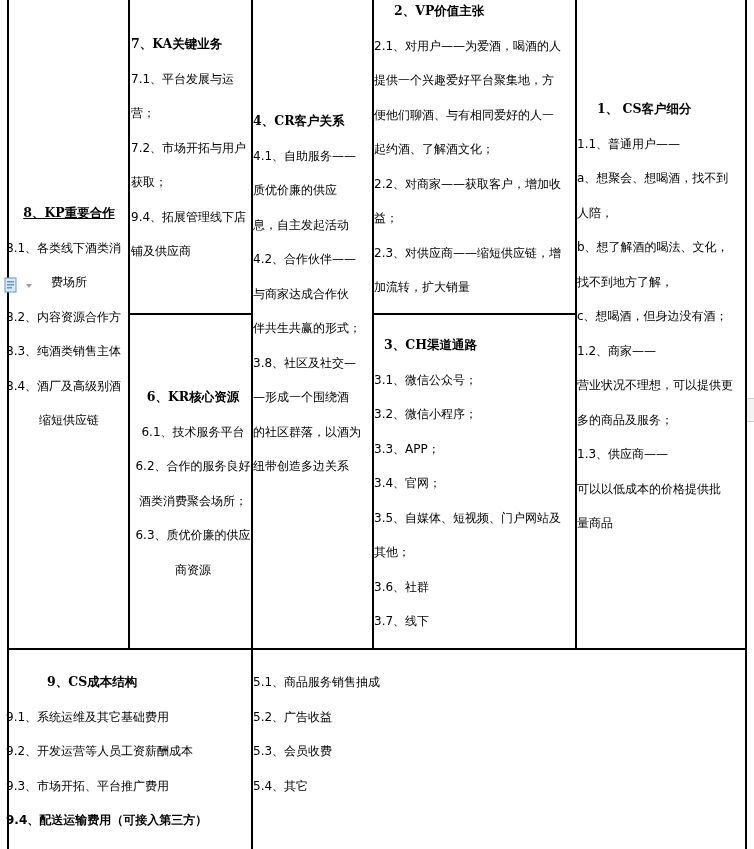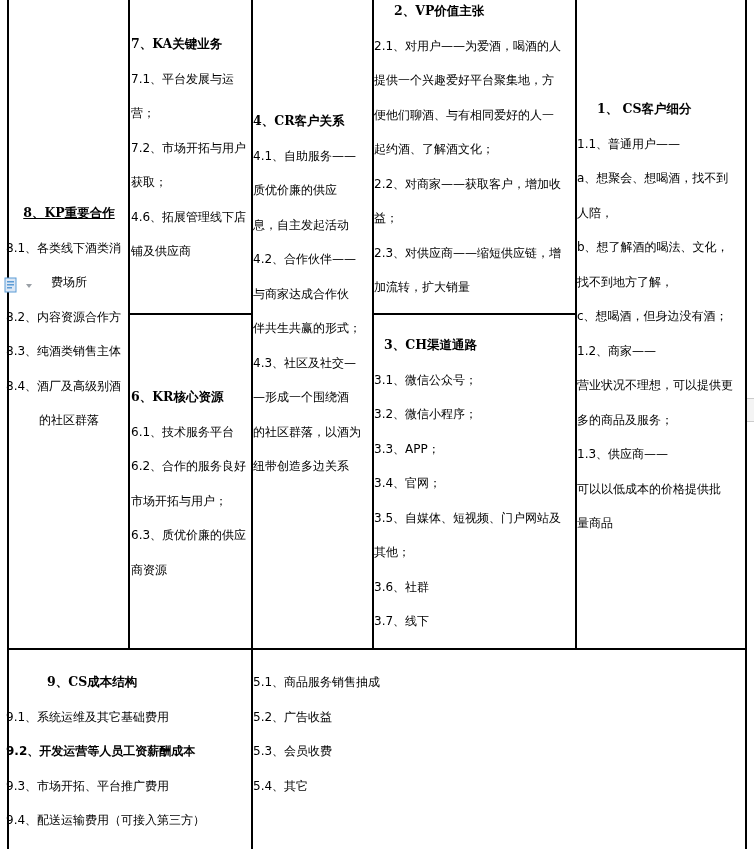--- a/index.html
+++ b/index.html
@@ -39,51 +39,51 @@
 <div class="doc-caret"></div>
 <div class="scroll-tab"></div>
 
 <div class="cell" style="left:9px;top:196px;width:120px;">
   <p class="title" style="text-align:center;text-decoration:underline;">8、KP重要合作</p>
   <p style="margin-left:-3px;">8.1、各类线下酒类消</p>
   <p style="text-align:center;">费场所</p>
   <p style="margin-left:-3px;">8.2、内容资源合作方</p>
   <p style="margin-left:-3px;">8.3、纯酒类销售主体</p>
   <p style="margin-left:-3px;">8.4、酒厂及高级别酒</p>
-  <p style="text-align:center;">的社区群落</p>
+  <p style="text-align:center;">缩短供应链</p>
 </div>
 
 <div class="cell" style="left:131px;top:27px;width:116px;">
   <p class="title">7、KA关键业务</p>
   <p>7.1、平台发展与运</p>
   <p>营；</p>
   <p>7.2、市场开拓与用户</p>
   <p>获取；</p>
-  <p>4.6、拓展管理线下店</p>
+  <p>9.4、拓展管理线下店</p>
   <p>铺及供应商</p>
 </div>
 
-<div class="cell" style="left:131px;top:380px;width:124px;">
+<div class="cell" style="left:131px;top:380px;width:124px;text-align:center;">
   <p class="title">6、KR核心资源</p>
   <p>6.1、技术服务平台</p>
   <p>6.2、合作的服务良好</p>
-  <p>市场开拓与用户；</p>
+  <p>酒类消费聚会场所；</p>
   <p>6.3、质优价廉的供应</p>
   <p>商资源</p>
 </div>
 
 <div class="cell center" style="left:253px;top:104px;width:120px;">
   <p class="title">4、CR客户关系</p>
   <p>4.1、自助服务——</p>
   <p>质优价廉的供应</p>
   <p>息，自主发起活动</p>
   <p>4.2、合作伙伴——</p>
   <p>与商家达成合作伙</p>
   <p>伴共生共赢的形式；</p>
-  <p>4.3、社区及社交—</p>
+  <p>3.8、社区及社交—</p>
   <p>—形成一个围绕酒</p>
   <p>的社区群落，以酒为</p>
   <p>纽带创造多边关系</p>
 </div>
 
 <div class="cell" style="left:374px;top:-6px;width:202px;">
   <p class="title" style="padding-left:20px;">2、VP价值主张</p>
   <p>2.1、对用户——为爱酒，喝酒的人</p>
   <p>提供一个兴趣爱好平台聚集地，方</p>
   <p>便他们聊酒、与有相同爱好的人一</p>
@@ -118,23 +118,23 @@
   <p>营业状况不理想，可以提供更</p>
   <p>多的商品及服务；</p>
   <p>1.3、供应商——</p>
   <p>可以以低成本的价格提供批</p>
   <p>量商品</p>
 </div>
 
 <div class="cell" style="left:9px;top:665px;width:262px;">
   <p class="title" style="padding-left:38px;">9、CS成本结构</p>
   <p style="margin-left:-3px;">9.1、系统运维及其它基础费用</p>
-  <p style="margin-left:-3px;font-weight:bold;">9.2、开发运营等人员工资薪酬成本</p>
+  <p style="margin-left:-3px;">9.2、开发运营等人员工资薪酬成本</p>
   <p style="margin-left:-3px;">9.3、市场开拓、平台推广费用</p>
-  <p style="margin-left:-3px;">9.4、配送运输费用（可接入第三方）</p>
+  <p style="margin-left:-3px;font-weight:bold;">9.4、配送运输费用（可接入第三方）</p>
 </div>
 
 <div class="cell center" style="left:253px;top:665px;width:492px;">
   <p>5.1、商品服务销售抽成</p>
   <p>5.2、广告收益</p>
   <p>5.3、会员收费</p>
   <p>5.4、其它</p>
 </div>
 
 </body></html>

